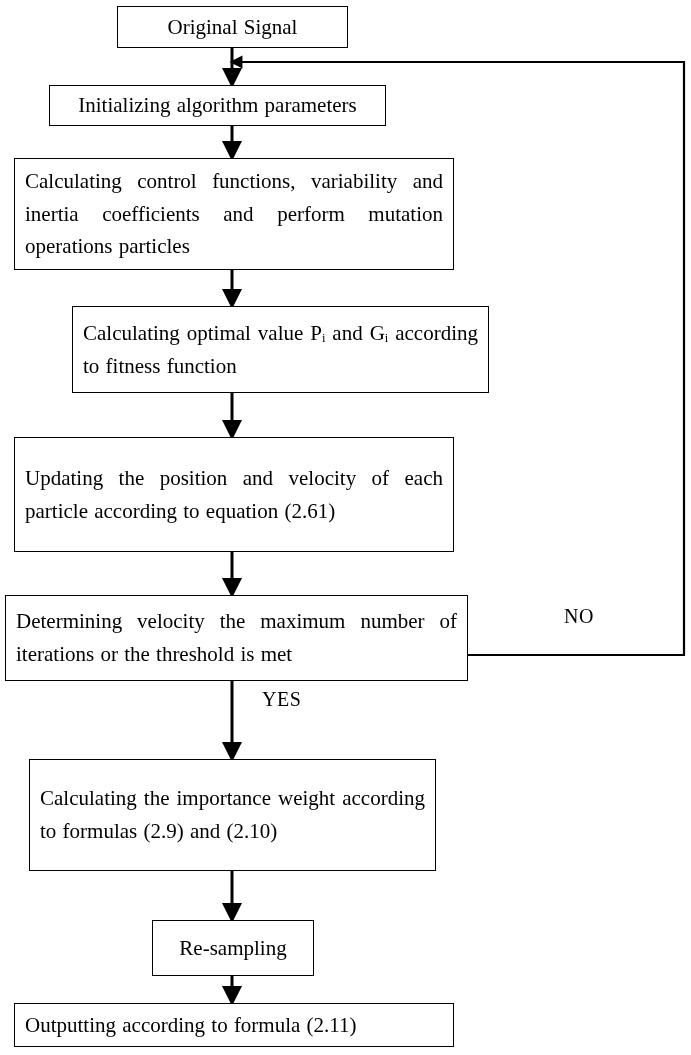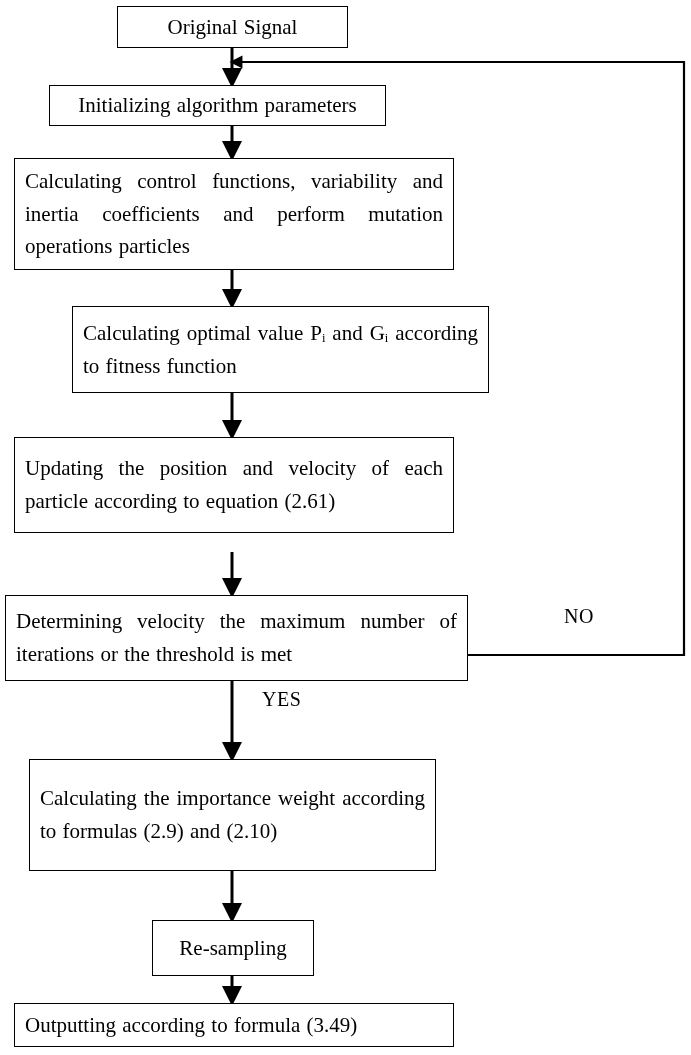--- a/index.html
+++ b/index.html
@@ -42,21 +42,21 @@
   .node .txt { display: block; width: 100%; }
   .node.center { justify-content: center; }
   .node.center .txt { text-align: center; text-align-last: center; }
   .node.justify .txt { text-align: justify; text-align-last: left; }
 
   
   #box-original   { left: 117px; top: 6px;    width: 231px; height: 42px; }
   #box-init       { left: 49px;  top: 85px;   width: 337px; height: 41px; }
   #box-calcctrl   { left: 14px;  top: 158px;  width: 440px; height: 112px; }
   #box-optimal    { left: 24px;  top: 306px;  width: 417px; height: 87px; margin-left: 48px; }
-  #box-updating   { left: 14px;  top: 437px;  width: 440px; height: 96px; }
+  #box-updating   { left: 14px;  top: 437px;  width: 440px; height: 115px; }
   #box-determine  { left: 5px;   top: 595px;  width: 463px; height: 86px; }
   #box-importance { left: 29px;  top: 759px;  width: 407px; height: 112px; }
   #box-resample   { left: 152px; top: 920px;  width: 162px; height: 56px; }
   #box-output     { left: 14px;  top: 1003px; width: 440px; height: 44px; }
 
   .label {
     position: absolute;
     font-size: 20px;
     letter-spacing: 0.5px;
     z-index: 4;
@@ -132,19 +132,19 @@
 
   <div class="node justify" id="box-importance">
     <span class="txt">Calculating the importance weight according to formulas (2.9) and (2.10)</span>
   </div>
 
   <div class="node center" id="box-resample">
     <span class="txt">Re-sampling</span>
   </div>
 
   <div class="node" id="box-output">
-    <span class="txt">Outputting according to formula (3.49)</span>
+    <span class="txt">Outputting according to formula (2.11)</span>
   </div>
 
   <div class="label" id="label-no">NO</div>
   <div class="label" id="label-yes">YES</div>
 
 </div>
 
 </body></html>

